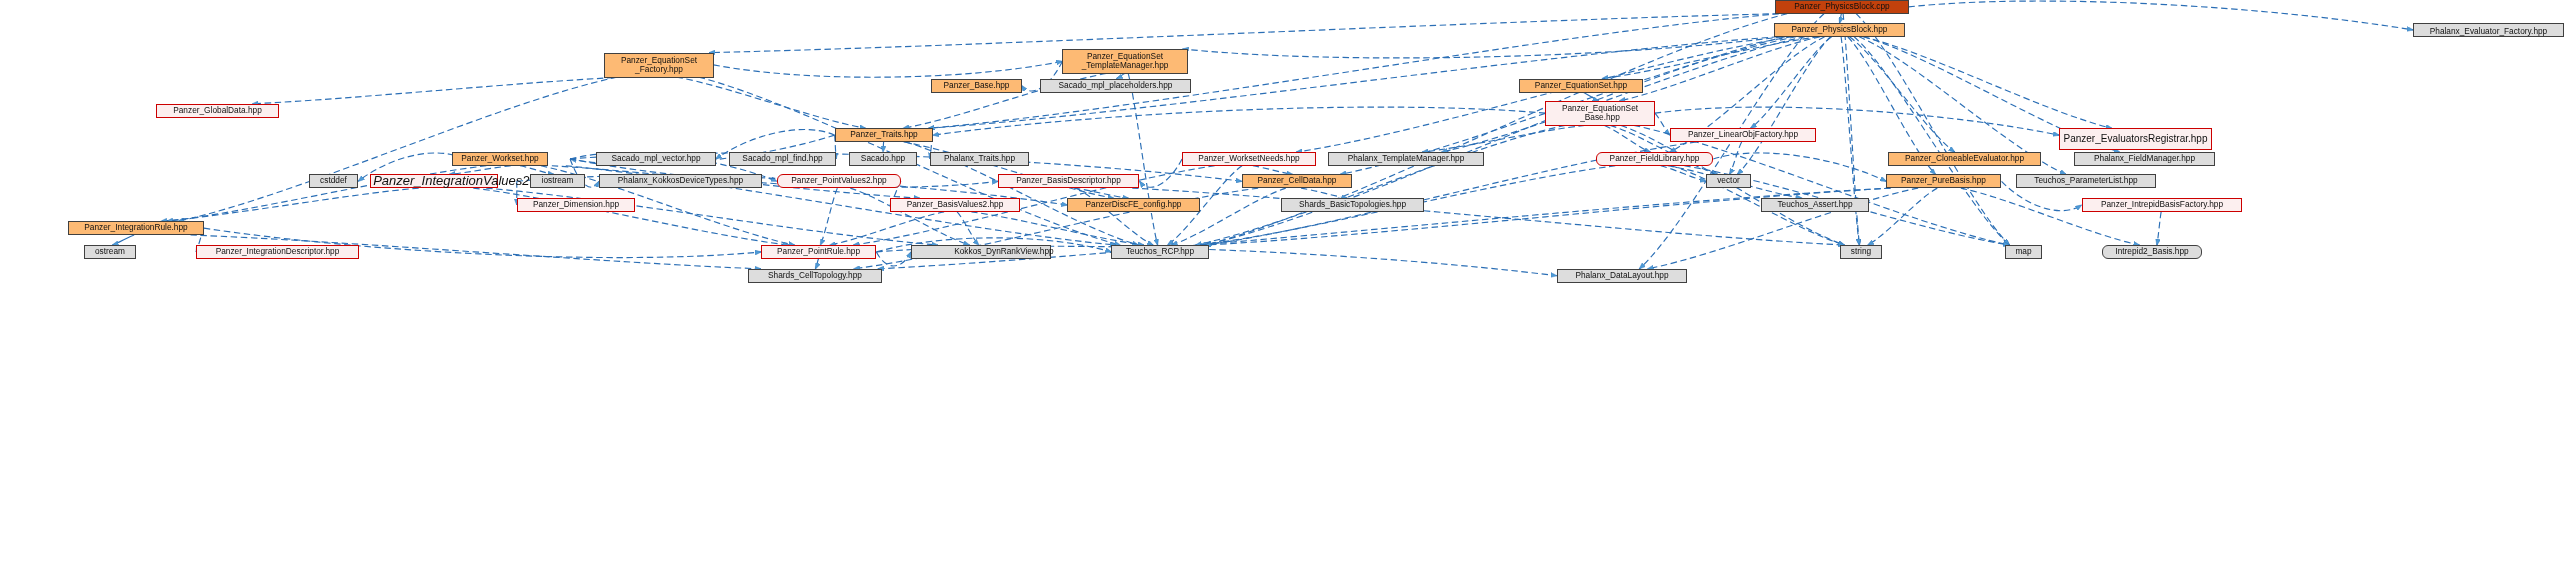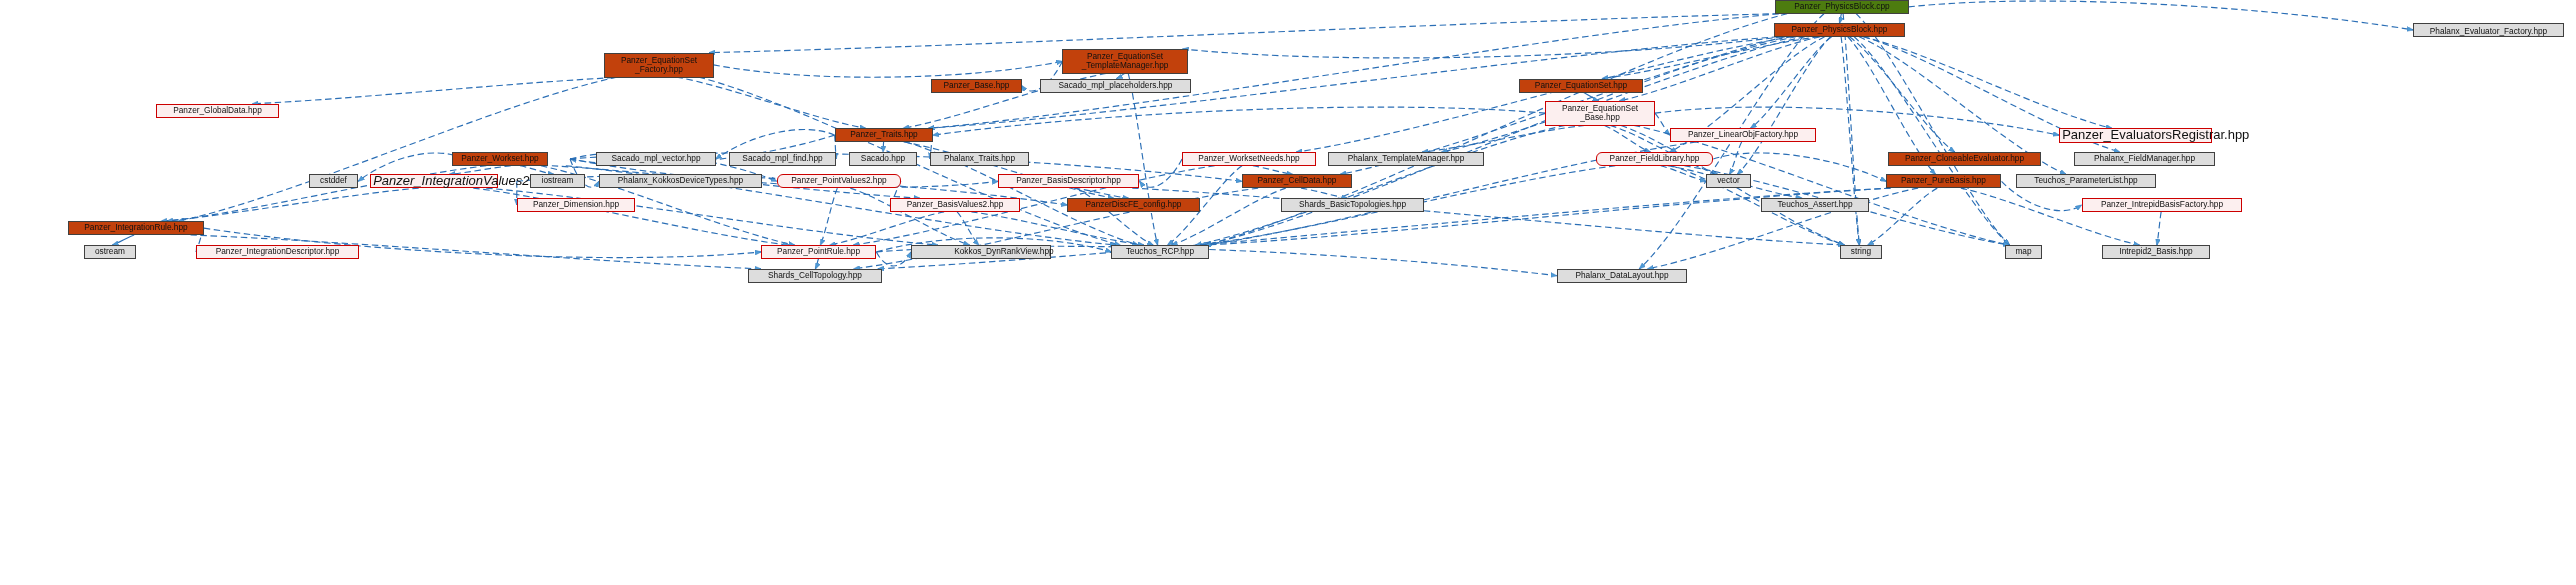--- a/index.html
+++ b/index.html
@@ -39,39 +39,39 @@
     z-index: 5;
   }
   .node .lbl {
     display: block;
     width: 100%;
     padding: 0 2.2px;
     box-sizing: border-box;
   }
   
   .n-plain {
-    background: #c2410c;
+    background: #fdba74;
     border: 0.7px solid #404040;
     color: #101010;
   }
   
   .n-ext {
     background: #dddddd;
     border: 0.7px solid #404040;
     color: #101010;
   }
   
   .n-red {
     background: #fcefef;
     border: 0.7px solid #cc0000;
     color: #101010;
   }
   
   .n-root {
-    background: #4d7c0f;
+    background: #c2410c;
     border: 0.7px solid #404040;
     color: #101010;
   }
 </style>
 </head>
 <body>
 
 <div id="graph">
   <svg id="edge-layer" width="2576" height="586" viewBox="0 0 3574 813" xmlns="http://www.w3.org/2000/svg">
     <defs>
@@ -198,21 +198,21 @@
       <div class="node n-plain" style="left: 1062px; top: 49px; width: 126px; height: 24.5px; font-size: 8.3px;"><span class="lbl">Panzer_EquationSet
 _TemplateManager.hpp</span></div>
       <div class="node n-plain" style="left: 931px; top: 79px; width: 91px; height: 13.7px; font-size: 8.3px;"><span class="lbl">Panzer_Base.hpp</span></div>
       <div class="node n-ext" style="left: 1040px; top: 79px; width: 151px; height: 13.7px; font-size: 8.3px;"><span class="lbl">Sacado_mpl_placeholders.hpp</span></div>
       <div class="node n-plain" style="left: 1519px; top: 79px; width: 124px; height: 13.7px; font-size: 8.3px;"><span class="lbl">Panzer_EquationSet.hpp</span></div>
       <div class="node n-red" style="left: 156px; top: 104px; width: 123px; height: 13.7px; font-size: 8.3px;"><span class="lbl">Panzer_GlobalData.hpp</span></div>
       <div class="node n-red" style="left: 1545px; top: 101px; width: 110px; height: 24.5px; font-size: 8.3px;"><span class="lbl">Panzer_EquationSet
 _Base.hpp</span></div>
       <div class="node n-plain" style="left: 835px; top: 128px; width: 98px; height: 13.7px; font-size: 8.3px;"><span class="lbl">Panzer_Traits.hpp</span></div>
       <div class="node n-red" style="left: 1670px; top: 128px; width: 146px; height: 13.7px; font-size: 8.3px;"><span class="lbl">Panzer_LinearObjFactory.hpp</span></div>
-      <div class="node n-red" style="left: 2059px; top: 128px; width: 153px; height: 15px; font-size: 13px;"><span class="lbl">Panzer_EvaluatorsRegistrar.hpp</span></div>
+      <div class="node n-red" style="left: 2059px; top: 128px; width: 153px; height: 22px; font-size: 10px;"><span class="lbl">Panzer_EvaluatorsRegistrar.hpp</span></div>
       <div class="node n-plain" style="left: 452px; top: 152px; width: 96px; height: 13.7px; font-size: 8.3px;"><span class="lbl">Panzer_Workset.hpp</span></div>
       <div class="node n-ext" style="left: 596px; top: 152px; width: 120px; height: 13.7px; font-size: 8.3px;"><span class="lbl">Sacado_mpl_vector.hpp</span></div>
       <div class="node n-ext" style="left: 729px; top: 152px; width: 107px; height: 13.7px; font-size: 8.3px;"><span class="lbl">Sacado_mpl_find.hpp</span></div>
       <div class="node n-ext" style="left: 849px; top: 152px; width: 68px; height: 13.7px; font-size: 8.3px;"><span class="lbl">Sacado.hpp</span></div>
       <div class="node n-ext" style="left: 930px; top: 152px; width: 99px; height: 13.7px; font-size: 8.3px;"><span class="lbl">Phalanx_Traits.hpp</span></div>
       <div class="node n-red" style="left: 1182px; top: 152px; width: 134px; height: 13.7px; font-size: 8.3px;"><span class="lbl">Panzer_WorksetNeeds.hpp</span></div>
       <div class="node n-ext" style="left: 1328px; top: 152px; width: 156px; height: 13.7px; font-size: 8.3px;"><span class="lbl">Phalanx_TemplateManager.hpp</span></div>
       <div class="node n-red" style="left: 1596px; top: 152px; width: 117px; height: 13.7px; font-size: 8.3px; border-radius: 6px;"><span class="lbl">Panzer_FieldLibrary.hpp</span></div>
       <div class="node n-plain" style="left: 1888px; top: 152px; width: 153px; height: 13.7px; font-size: 8.3px;"><span class="lbl">Panzer_CloneableEvaluator.hpp</span></div>
       <div class="node n-ext" style="left: 2074px; top: 152px; width: 141px; height: 13.7px; font-size: 8.3px;"><span class="lbl">Phalanx_FieldManager.hpp</span></div>
@@ -233,18 +233,18 @@
       <div class="node n-ext" style="left: 1761px; top: 198px; width: 108px; height: 13.7px; font-size: 8.3px;"><span class="lbl">Teuchos_Assert.hpp</span></div>
       <div class="node n-red" style="left: 2082px; top: 198px; width: 160px; height: 13.7px; font-size: 8.3px;"><span class="lbl">Panzer_IntrepidBasisFactory.hpp</span></div>
       <div class="node n-plain" style="left: 68px; top: 221px; width: 136px; height: 13.7px; font-size: 8.3px;"><span class="lbl">Panzer_IntegrationRule.hpp</span></div>
       <div class="node n-ext" style="left: 84px; top: 245px; width: 52px; height: 13.7px; font-size: 8.3px;"><span class="lbl">ostream</span></div>
       <div class="node n-red" style="left: 196px; top: 245px; width: 163px; height: 13.7px; font-size: 8.3px;"><span class="lbl">Panzer_IntegrationDescriptor.hpp</span></div>
       <div class="node n-red" style="left: 761px; top: 245px; width: 115px; height: 13.7px; font-size: 8.3px;"><span class="lbl">Panzer_PointRule.hpp</span></div>
       <div class="node n-ext" style="left: 911px; top: 245px; width: 140px; height: 13.7px; font-size: 8.3px; padding-left: 40px;"><span class="lbl">Kokkos_DynRankView.hpp</span></div>
       <div class="node n-ext" style="left: 1111px; top: 245px; width: 98px; height: 13.7px; font-size: 8.3px;"><span class="lbl">Teuchos_RCP.hpp</span></div>
       <div class="node n-ext" style="left: 1840px; top: 245px; width: 42px; height: 13.7px; font-size: 8.3px;"><span class="lbl">string</span></div>
       <div class="node n-ext" style="left: 2005px; top: 245px; width: 37px; height: 13.7px; font-size: 8.3px;"><span class="lbl">map</span></div>
-      <div class="node n-ext" style="left: 2102px; top: 245px; width: 108px; height: 13.7px; font-size: 8.3px;"><span class="lbl">Intrepid2_Basis.hpp</span></div>
+      <div class="node n-ext" style="left: 2102px; top: 245px; width: 100px; height: 13.7px; font-size: 8.3px; border-radius: 6px;"><span class="lbl">Intrepid2_Basis.hpp</span></div>
       <div class="node n-ext" style="left: 748px; top: 269px; width: 134px; height: 13.7px; font-size: 8.3px;"><span class="lbl">Shards_CellTopology.hpp</span></div>
       <div class="node n-ext" style="left: 1557px; top: 269px; width: 130px; height: 13.7px; font-size: 8.3px;"><span class="lbl">Phalanx_DataLayout.hpp</span></div>
     </div>
 </div>
 
 
 </body></html>

